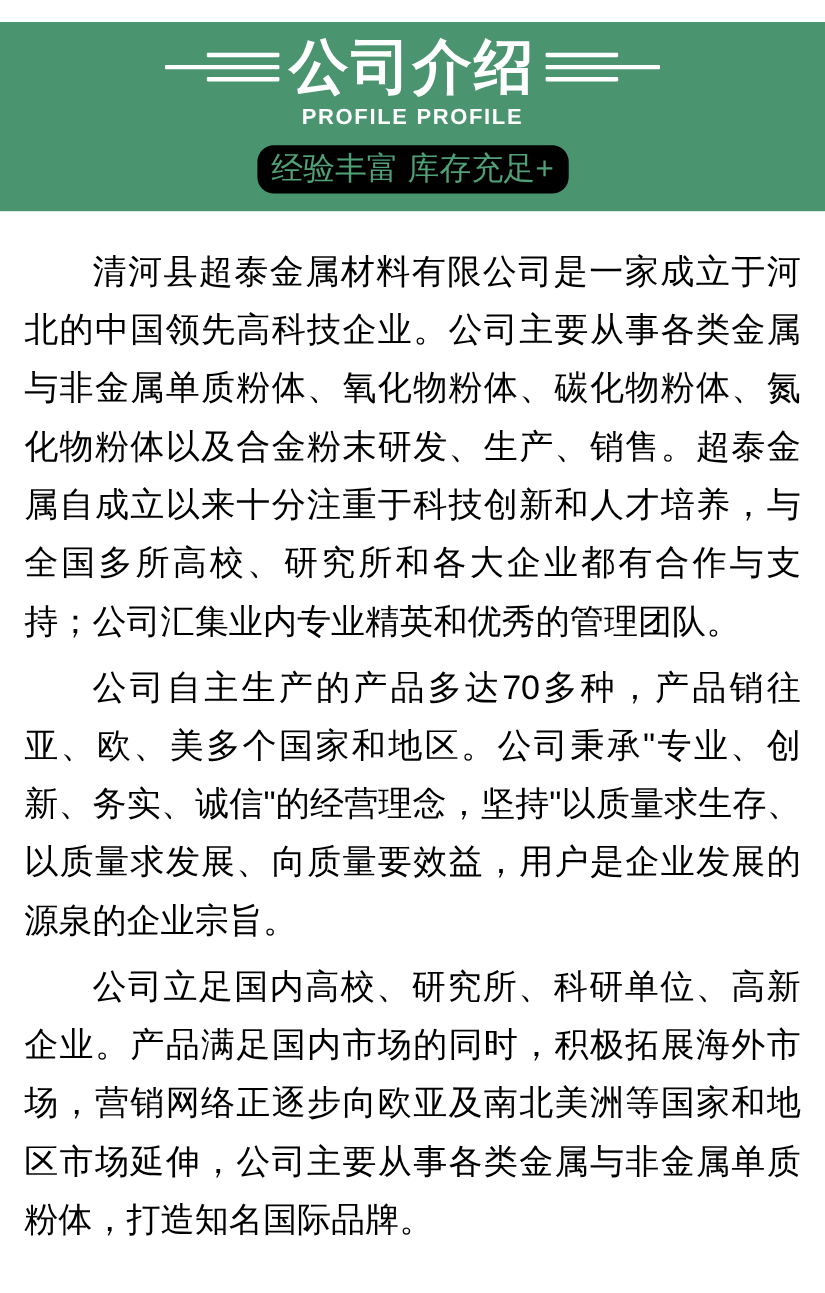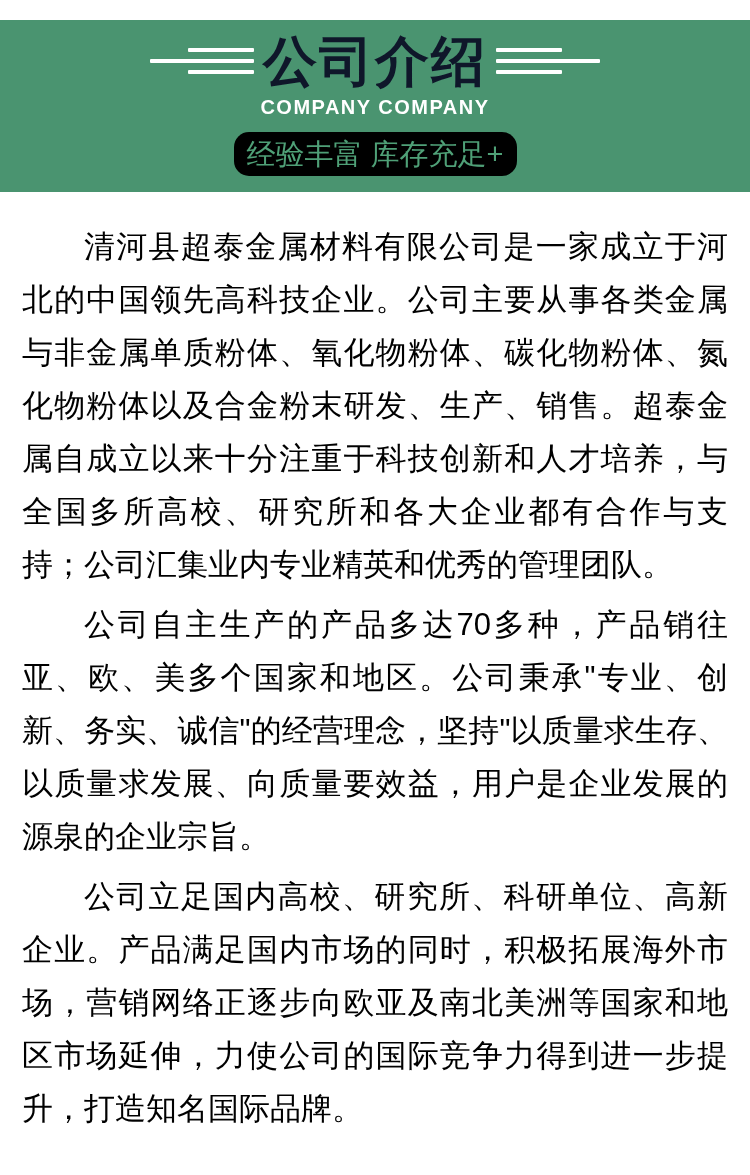--- a/index.html
+++ b/index.html
@@ -37,21 +37,21 @@
   }
   .deco { display: flex; flex-direction: column; gap: 7px; }
   .deco-left  { align-items: flex-end; }
   .deco-right { align-items: flex-start; }
   .bar { display: block; height: 4px; background: #ffffff; border-radius: 1px; }
   .bar-short { width: 66px; }
   .bar-long  { width: 104px; }
 
   .title {
     margin: 0;
-    color: #0f172a;
+    color: #ffffff;
     font-size: 54px;
     line-height: 58px;
     font-weight: 600;
     letter-spacing: 2px;
     white-space: nowrap;
   }
   .subtitle {
     margin-top: 6px;
     color: #ffffff;
     font-size: 20px;
@@ -97,25 +97,25 @@
         <span class="bar bar-long"></span>
         <span class="bar bar-short"></span>
       </div>
       <h1 class="title">公司介绍</h1>
       <div class="deco deco-right">
         <span class="bar bar-short"></span>
         <span class="bar bar-long"></span>
         <span class="bar bar-short"></span>
       </div>
     </div>
-    <div class="subtitle">COMPANY COMPANY</div>
+    <div class="subtitle">PROFILE PROFILE</div>
     <div class="badge">
       <span>经验丰富 库存充足+</span>
     </div>
   </header>
 
   <main class="content">
     <p>清河县超泰金属材料有限公司是一家成立于河北的中国领先高科技企业。公司主要从事各类金属与非金属单质粉体、氧化物粉体、碳化物粉体、氮化物粉体以及合金粉末研发、生产、销售。超泰金属自成立以来十分注重于科技创新和人才培养，与全国多所高校、研究所和各大企业都有合作与支持；公司汇集业内专业精英和优秀的管理团队。</p>
     <p>公司自主生产的产品多达70多种，产品销往亚、欧、美多个国家和地区。公司秉承"专业、创新、务实、诚信"的经营理念，坚持"以质量求生存、以质量求发展、向质量要效益，用户是企业发展的源泉的企业宗旨。</p>
-    <p>公司立足国内高校、研究所、科研单位、高新企业。产品满足国内市场的同时，积极拓展海外市场，营销网络正逐步向欧亚及南北美洲等国家和地区市场延伸，力使公司的国际竞争力得到进一步提升，打造知名国际品牌。</p>
+    <p>公司立足国内高校、研究所、科研单位、高新企业。产品满足国内市场的同时，积极拓展海外市场，营销网络正逐步向欧亚及南北美洲等国家和地区市场延伸，公司主要从事各类金属与非金属单质粉体，打造知名国际品牌。</p>
   </main>
 
 </div>
 
 </body></html>

